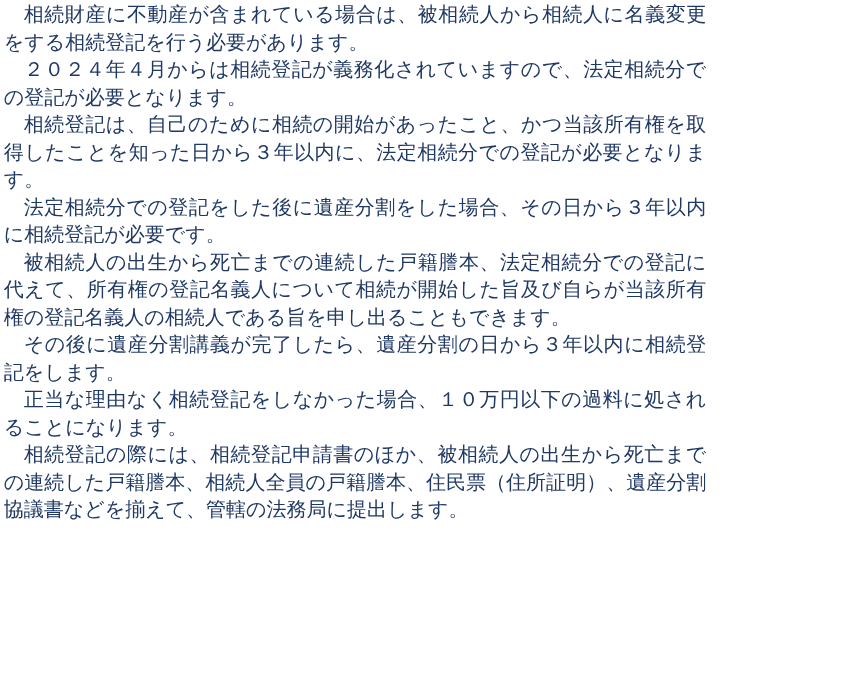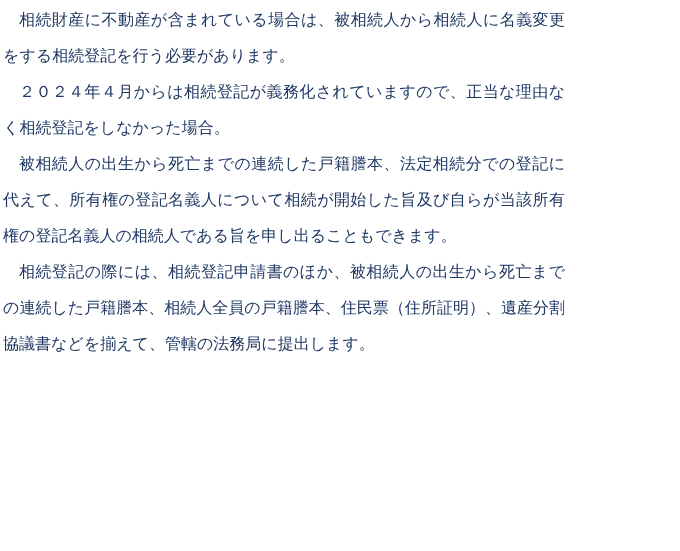--- a/index.html
+++ b/index.html
@@ -9,34 +9,38 @@
     }
     .page {
       width: 568px;
       height: 551px;
       box-sizing: border-box;
       background: #ffffff;
       padding: 2px 3px 0 3px;
       overflow: hidden;
       font-family: "Liberation Sans", "DejaVu Sans", sans-serif;
       font-size: 16px;
-      line-height: 36px;
+      line-height: 22px;
       color: #1f3864;
       letter-spacing: 0px;
     }
     .page p {
       margin: 0;
       padding: 0;
       text-indent: 1em;
       text-align: justify;
       word-break: break-all;
       line-break: strict;
     }
   </style>
 </head>
 <body>
 
 <div class="page">
   <p>相続財産に不動産が含まれている場合は、被相続人から相続人に名義変更をする相続登記を行う必要があります。</p>
-  <p>２０２４年４月からは相続登記が義務化されていますので、正当な理由なく相続登記をしなかった場合。</p>
+  <p>２０２４年４月からは相続登記が義務化されていますので、法定相続分での登記が必要となります。</p>
+  <p>相続登記は、自己のために相続の開始があったこと、かつ当該所有権を取得したことを知った日から３年以内に、法定相続分での登記が必要となります。</p>
+  <p>法定相続分での登記をした後に遺産分割をした場合、その日から３年以内に相続登記が必要です。</p>
   <p>被相続人の出生から死亡までの連続した戸籍謄本、法定相続分での登記に代えて、所有権の登記名義人について相続が開始した旨及び自らが当該所有権の登記名義人の相続人である旨を申し出ることもできます。</p>
+  <p>その後に遺産分割講義が完了したら、遺産分割の日から３年以内に相続登記をします。</p>
+  <p>正当な理由なく相続登記をしなかった場合、１０万円以下の過料に処されることになります。</p>
   <p>相続登記の際には、相続登記申請書のほか、被相続人の出生から死亡までの連続した戸籍謄本、相続人全員の戸籍謄本、住民票（住所証明）、遺産分割協議書などを揃えて、管轄の法務局に提出します。</p>
 </div>
 
 </body></html>

